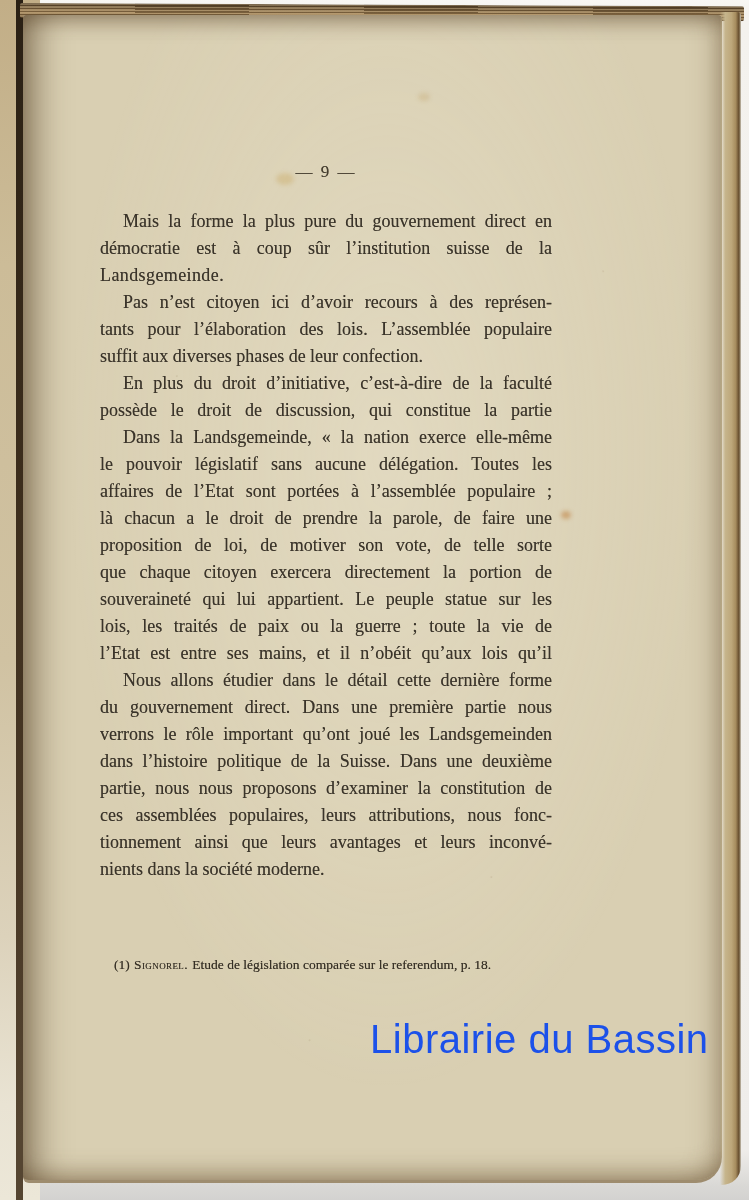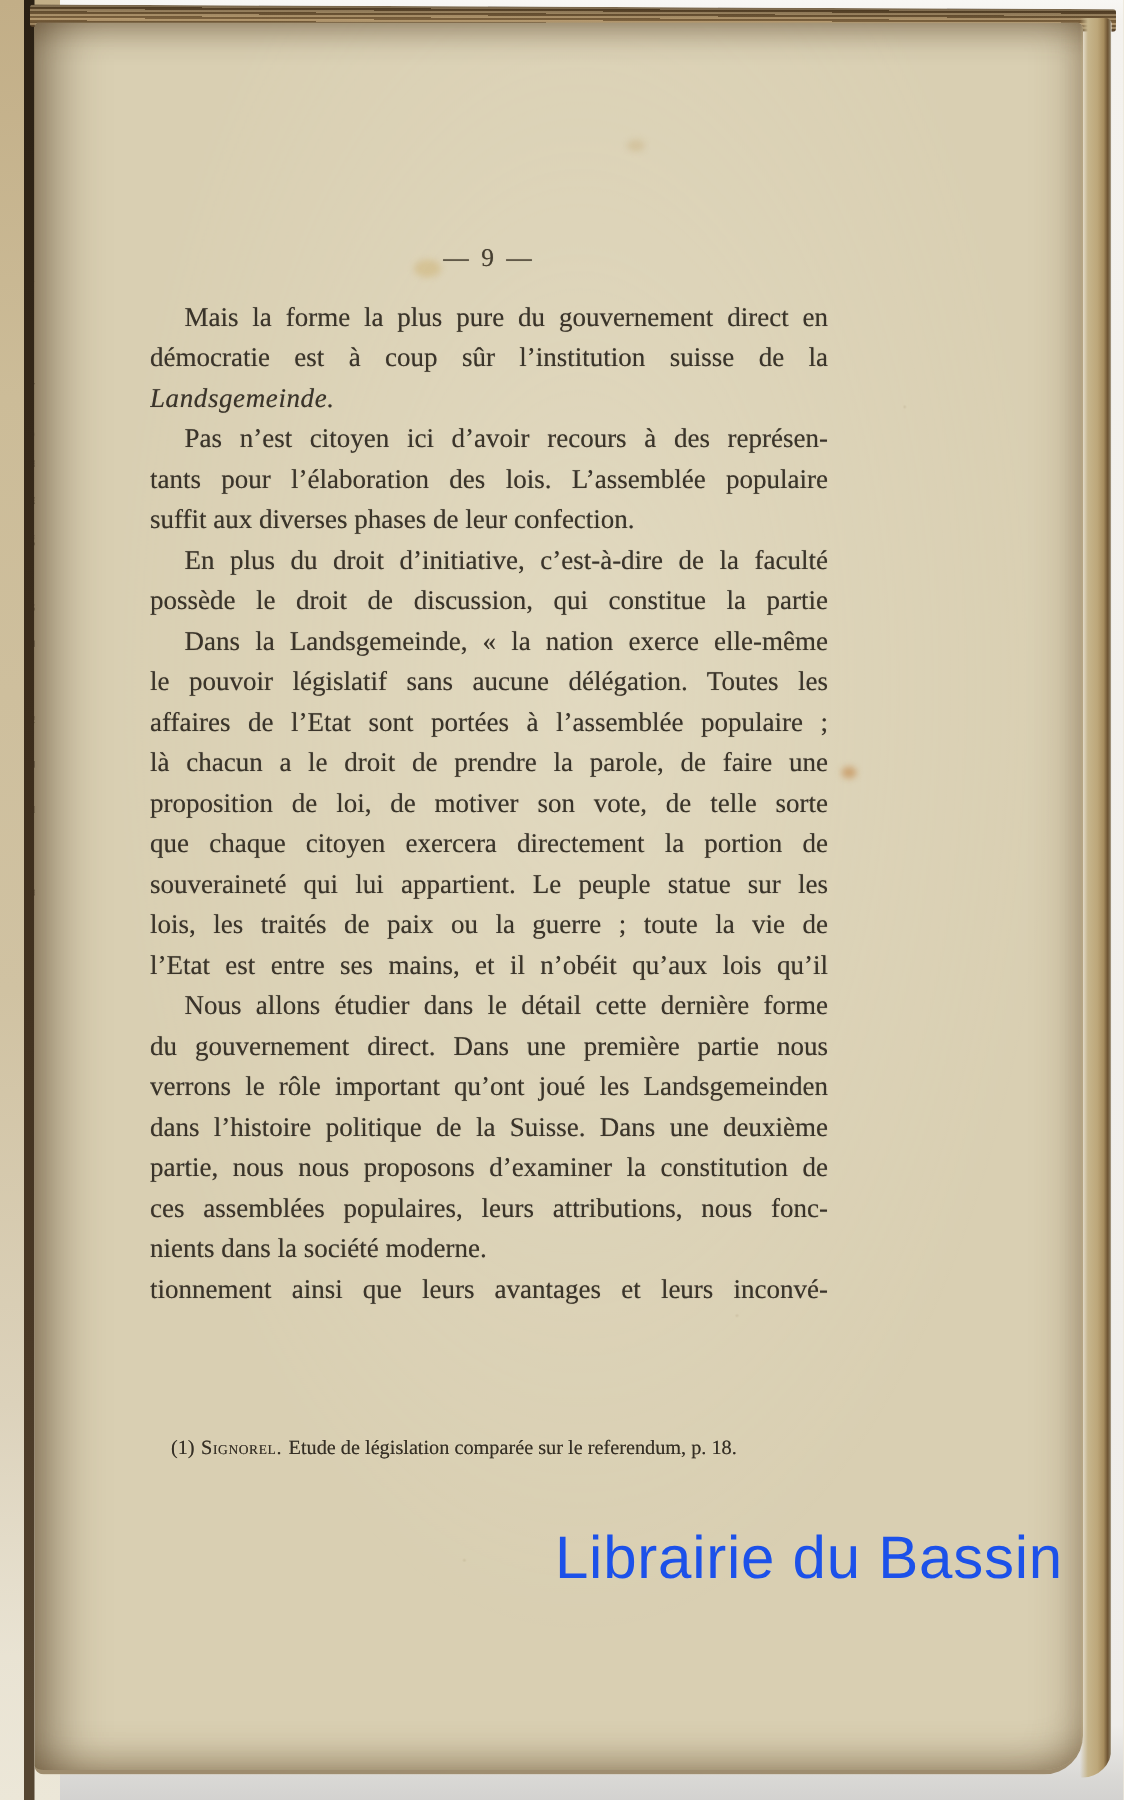--- a/index.html
+++ b/index.html
@@ -54,29 +54,29 @@
     background:linear-gradient(90deg,rgba(150,120,80,.0) 0%,#c6b58c 25%,#bda77a 55%,#a68c5e 75%,#6d5433 88%,#8a7a5e 96%,rgba(233,231,227,1) 100%);
     border-radius:0 4px 20px 2px;
   }
   .stain{position:absolute;border-radius:50%;filter:blur(2px);}
   
   .pagenum{
     position:absolute;left:77px;top:147px;width:452px;height:27px;
     text-align:center;font-size:17px;letter-spacing:2px;color:#453e30;
     text-shadow:0 0 .5px rgba(60,50,38,.55);
   }
-  .text-block{position:absolute;left:77px;top:183px;width:452px;color:#3a342a;}
+  .text-block{position:absolute;left:77px;top:193px;width:452px;color:#3a342a;}
   .line{
     font-size:18px;line-height:27px;height:27px;overflow:hidden;
     text-align:justify;text-align-last:justify;
     text-shadow:0 0 .5px rgba(55,48,38,.55);
   }
   .line.last{text-align-last:left;}
   .line.indent{padding-left:23px;}
-  .line.italic{font-style:italic;letter-spacing:.4px;}
+  .line.italic{letter-spacing:.4px;}
   .footnote{
     position:absolute;left:77px;top:941px;width:452px;padding-left:14px;
     font-size:13.5px;line-height:18px;color:#352f25;
     text-shadow:0 0 .4px rgba(50,44,34,.6);
   }
   .footnote .sc{font-variant:small-caps;letter-spacing:.4px;margin-top:24px;}
   .footnote span{margin-right:.32em;}
   .watermark{
     position:absolute;left:370px;top:1016px;
     font-family:"Liberation Sans",sans-serif;font-size:40px;line-height:1.15;
@@ -141,22 +141,22 @@
         <div class="line">que chaque citoyen exercera directement la portion de</div>
         <div class="line">souveraineté qui lui appartient. Le peuple statue sur les</div>
         <div class="line">lois, les traités de paix ou la guerre ; toute la vie de</div>
         <div class="line">l’Etat est entre ses mains, et il n’obéit qu’aux lois qu’il</div>
         <div class="line indent">Nous allons étudier dans le détail cette dernière forme</div>
         <div class="line">du gouvernement direct. Dans une première partie nous</div>
         <div class="line">verrons le rôle important qu’ont joué les Landsgemeinden</div>
         <div class="line">dans l’histoire politique de la Suisse. Dans une deuxième</div>
         <div class="line">partie, nous nous proposons d’examiner la constitution de</div>
         <div class="line">ces assemblées populaires, leurs attributions, nous fonc-</div>
+        <div class="line">tionnement ainsi que leurs avantages et leurs inconvé-</div>
         <div class="line last">nients dans la société moderne.</div>
-        <div class="line">tionnement ainsi que leurs avantages et leurs inconvé-</div>
       </div>
 
     <div class="footnote"><span>(1)</span><span class="sc">Signorel.</span><span>Etude de législation comparée sur le referendum, p. 18.</span></div>
   </div>
 
   <div class="edge-right"></div>
 
   <div class="watermark" style="color: rgb(28, 81, 233);">Librairie du Bassin</div>
 
 </div>

